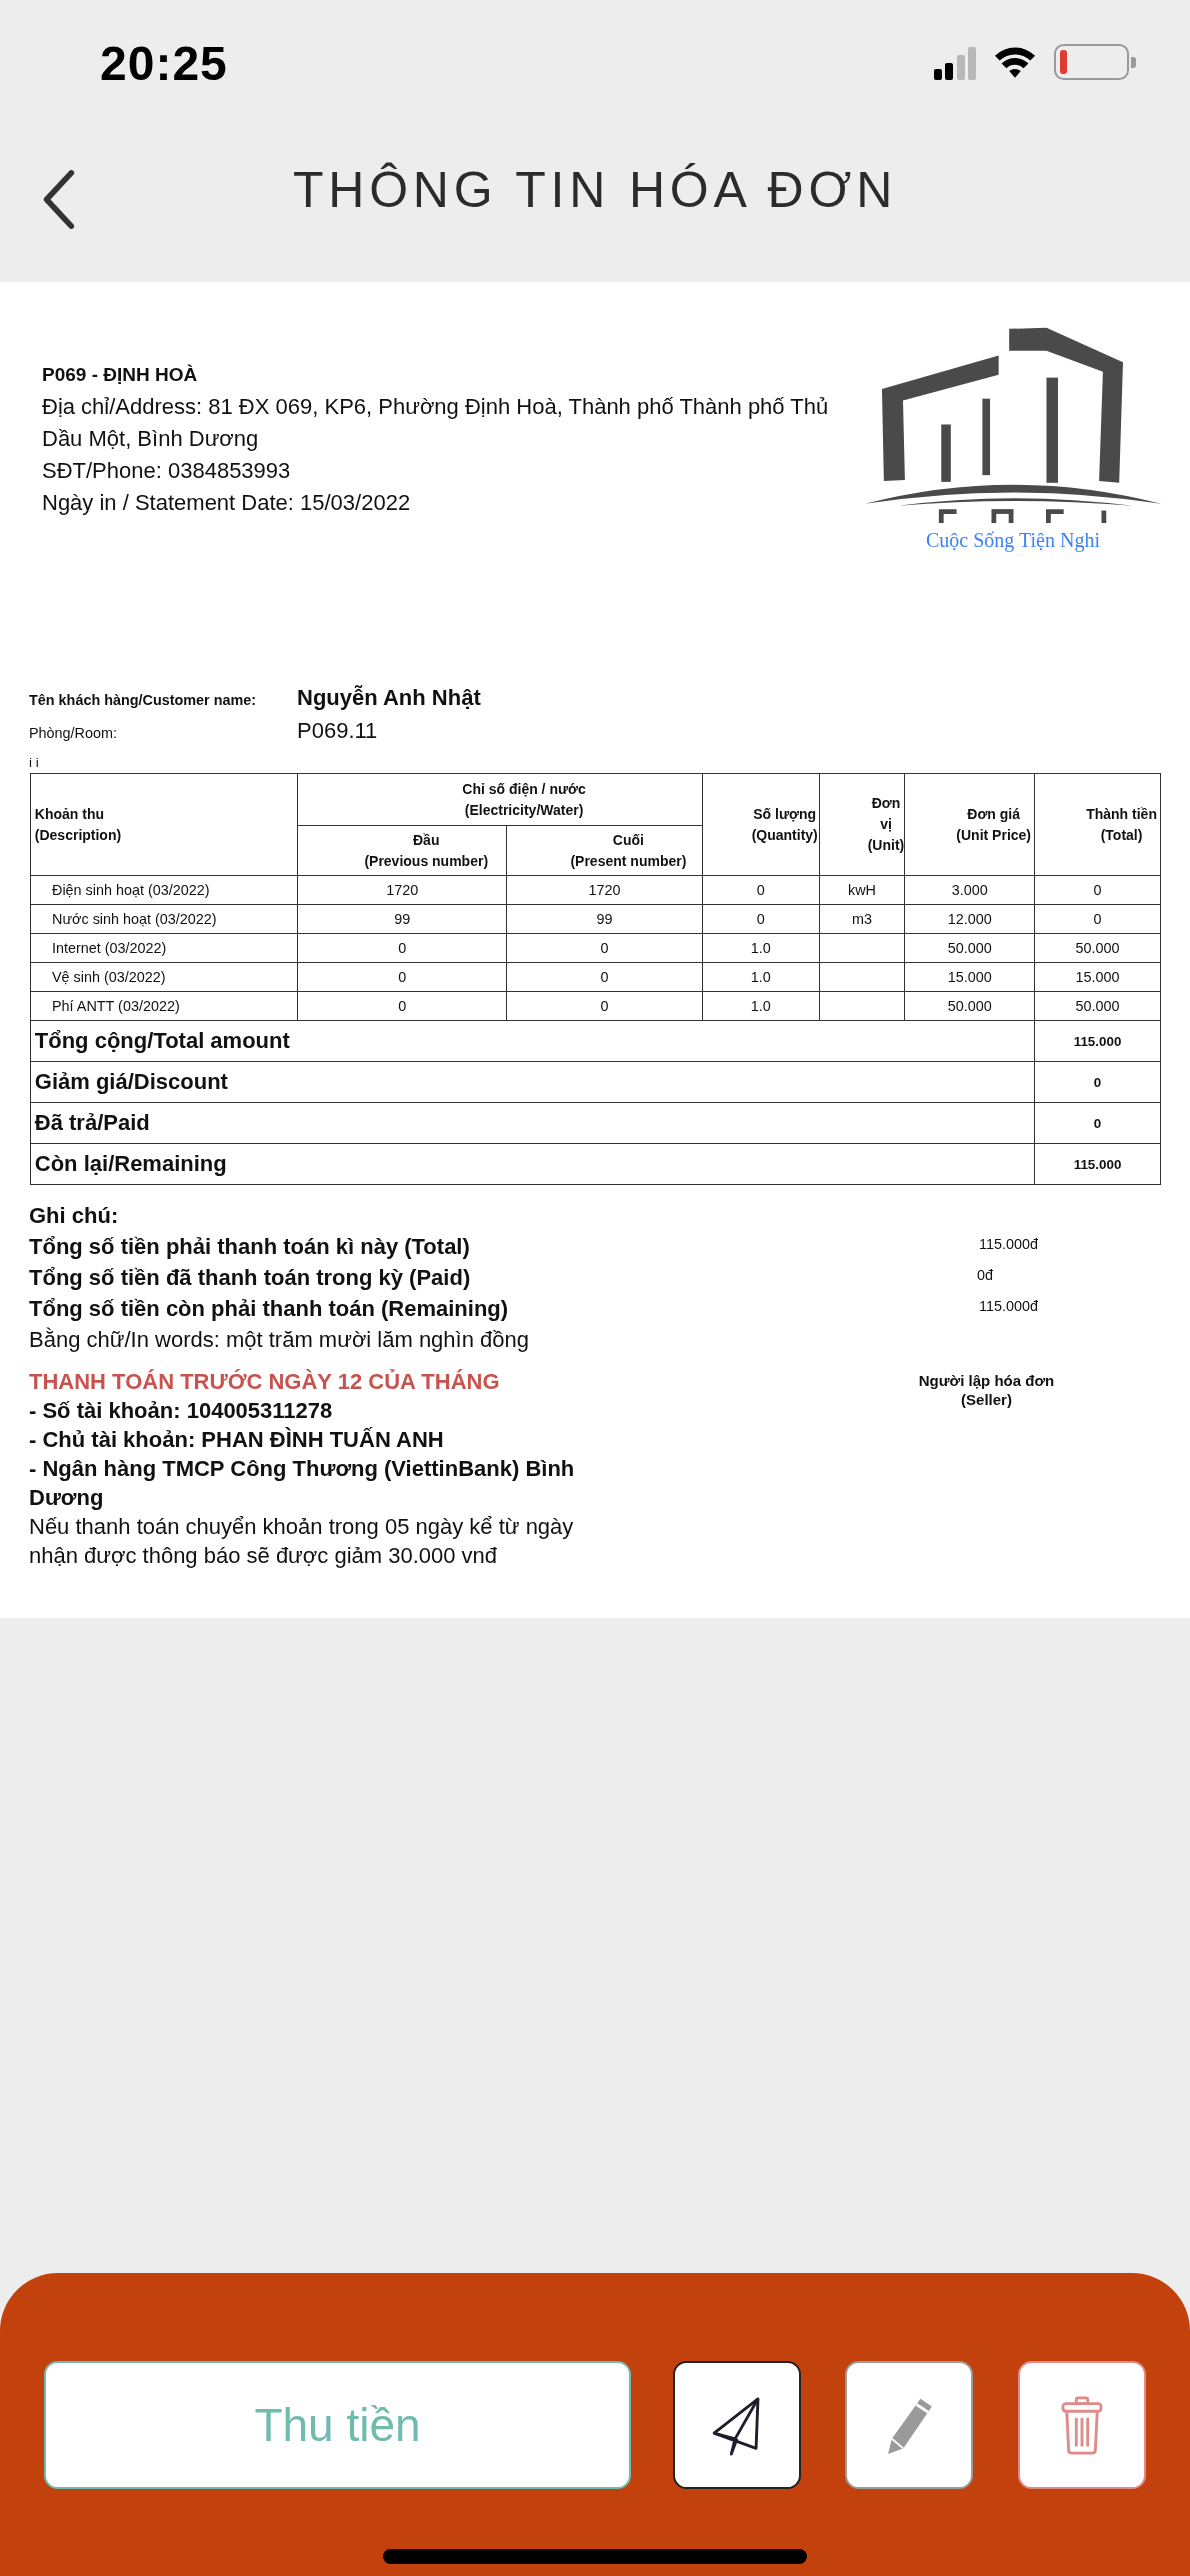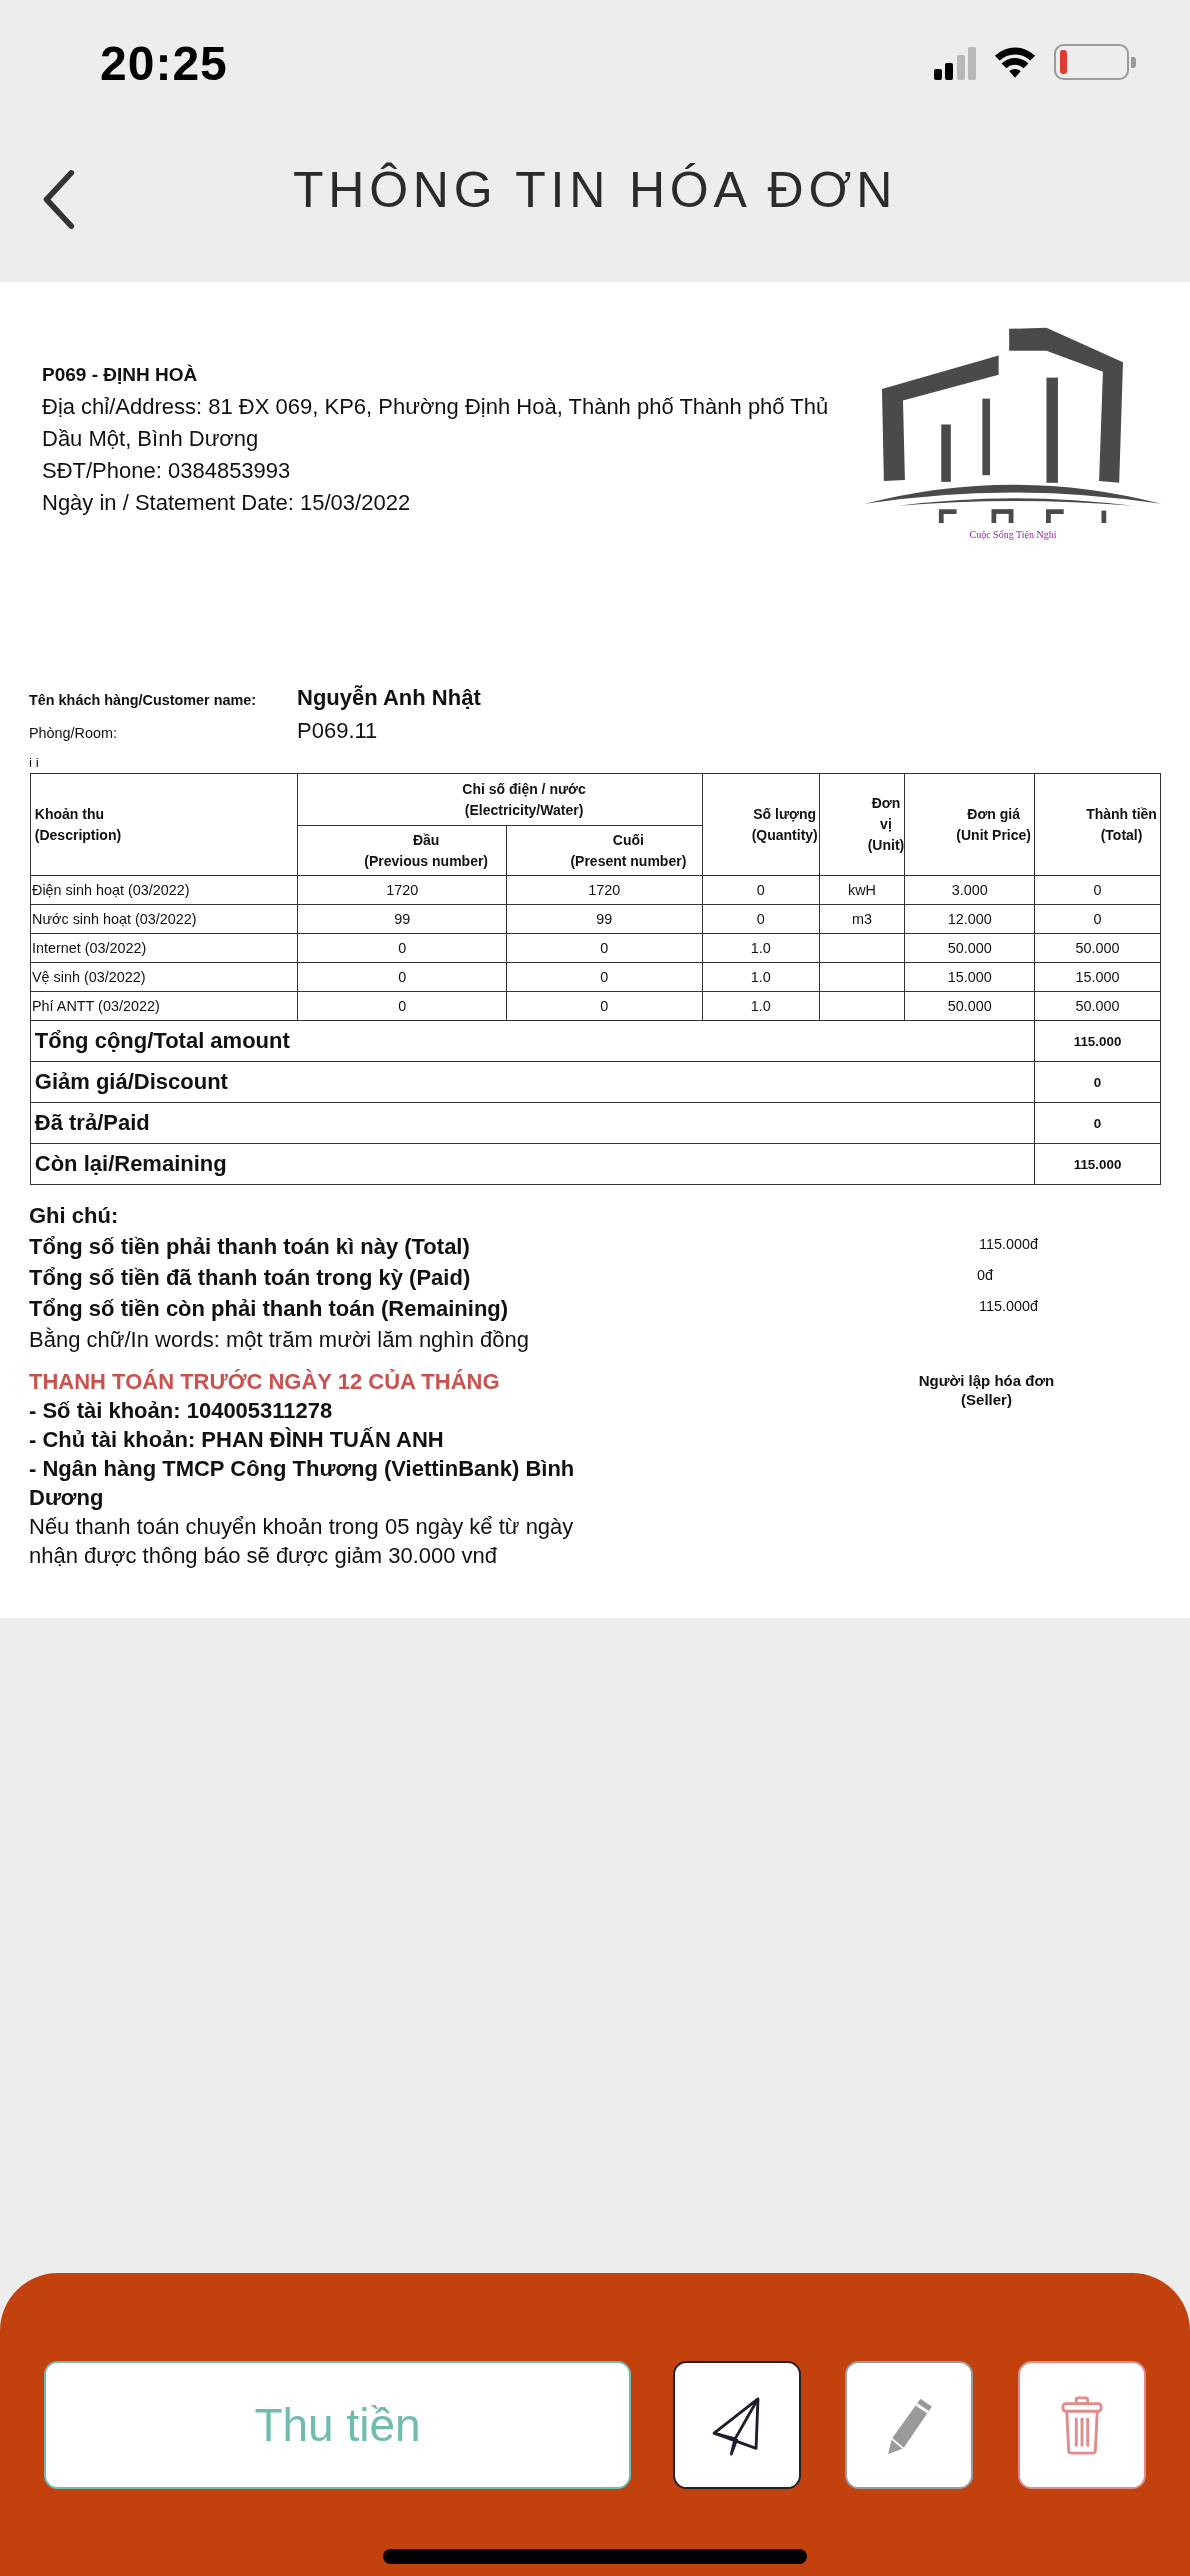--- a/index.html
+++ b/index.html
@@ -25,37 +25,37 @@
   
   .nav { position: absolute; top: 134px; left: 0; width: 1190px; height: 144px; }
   .back-btn { position: absolute; left: 29px; top: 27px; width: 58px; height: 77px; display: flex; align-items: center; justify-content: center; }
   .nav-title { position: absolute; left: 0; right: 0; top: 27px; text-align: center; font-size: 50px; letter-spacing: 4.8px; color: #2b2b2b; font-weight: normal; }
 
   
   .doc { position: absolute; top: 282px; left: 0; width: 1190px; height: 1336px; background: #fff; }
   .company { position: absolute; left: 42px; top: 77px; width: 815px; font-size: 22px; line-height: 32px; color: #111; }
   .company .name { font-weight: bold; font-size: 19px; }
   .logo { position: absolute; left: 855px; top: 21px; width: 316px; height: 259px; }
-  .logo-tag { position: absolute; left: 0; right: 0; top: 226px; text-align: center; font-family: "Liberation Serif", serif; font-size: 10px; color: #a21caf; }
+  .logo-tag { position: absolute; left: 0; right: 0; top: 226px; text-align: center; font-family: "Liberation Serif", serif; font-size: 20px; color: #3b82f6; }
 
   .invoice-title { position: absolute; left: 0; right: 0; top: 289px; text-align: center; font-weight: bold; font-size: 36px; line-height: 50px; }
 
   .cust { position: absolute; left: 29px; top: 403px; width: 671px; }
   .cust-row { display: flex; align-items: baseline; height: 33px; }
   .cust-label { width: 268px; font-size: 14.4px; }
   .cust-label.bold { font-weight: bold; }
   .cust-value { font-size: 22px; }
   .cust-value.bold { font-weight: bold; }
   .ii { position: absolute; left: 29px; top: 473px; font-size: 13.4px; }
 
   table.items { position: absolute; left: 30px; top: 491px; width: 1131px; border-collapse: collapse; font-size: 14.4px; }
   table.items th, table.items td { border: 1.9px solid #333; padding-left: 48px; }
   table.items th { font-weight: bold; font-size: 14px; line-height: 21px; text-align: center; vertical-align: middle; }
   table.items th.desc { text-align: left; padding-left: 3.8px; }
-  table.items td { height: 29px; text-align: center; padding: 0 1px; }
+  table.items td { height: 29px; text-align: center; padding: 0 21px; }
   table.items td.desc { text-align: left; }
   table.items tr.summary td { height: 41px; }
   table.items tr.summary td.slabel { text-align: left; font-weight: bold; font-size: 22px; padding-left: 3.8px; }
   table.items tr.summary td.sval { font-weight: bold; font-size: 13.4px; text-align: center; }
 
   .notes { position: absolute; left: 29px; top: 918px; width: 671px; font-size: 22px; line-height: 31px; }
   .notes .b { font-weight: bold; }
   .note-values { position: absolute; left: 979px; top: 947px; font-size: 14.4px; line-height: 31px; }
   .note-values div:nth-child(2) { margin-left: -1.9px; }
 

